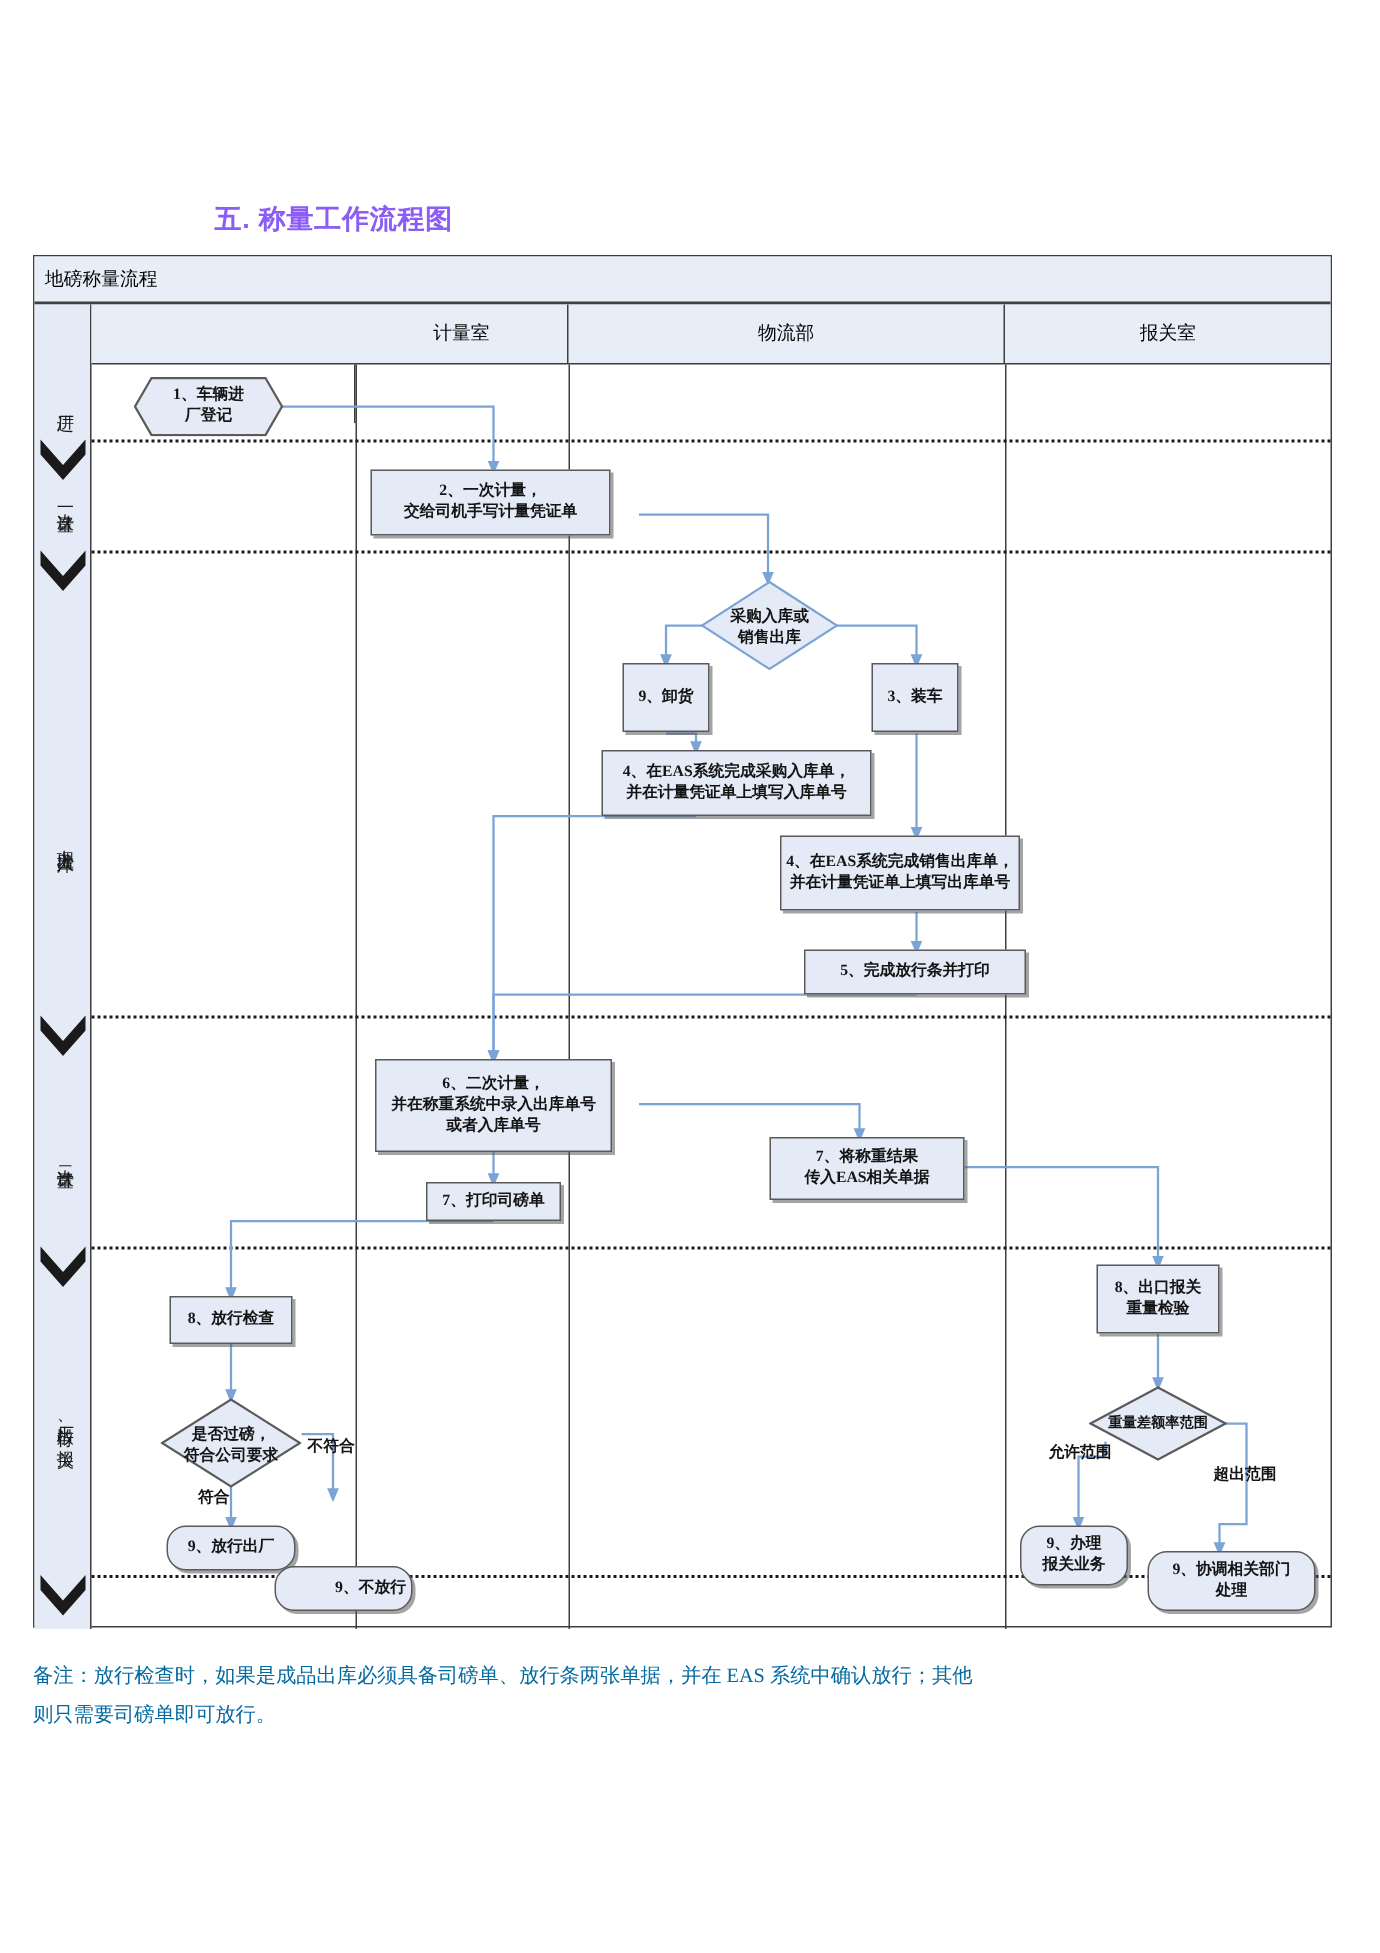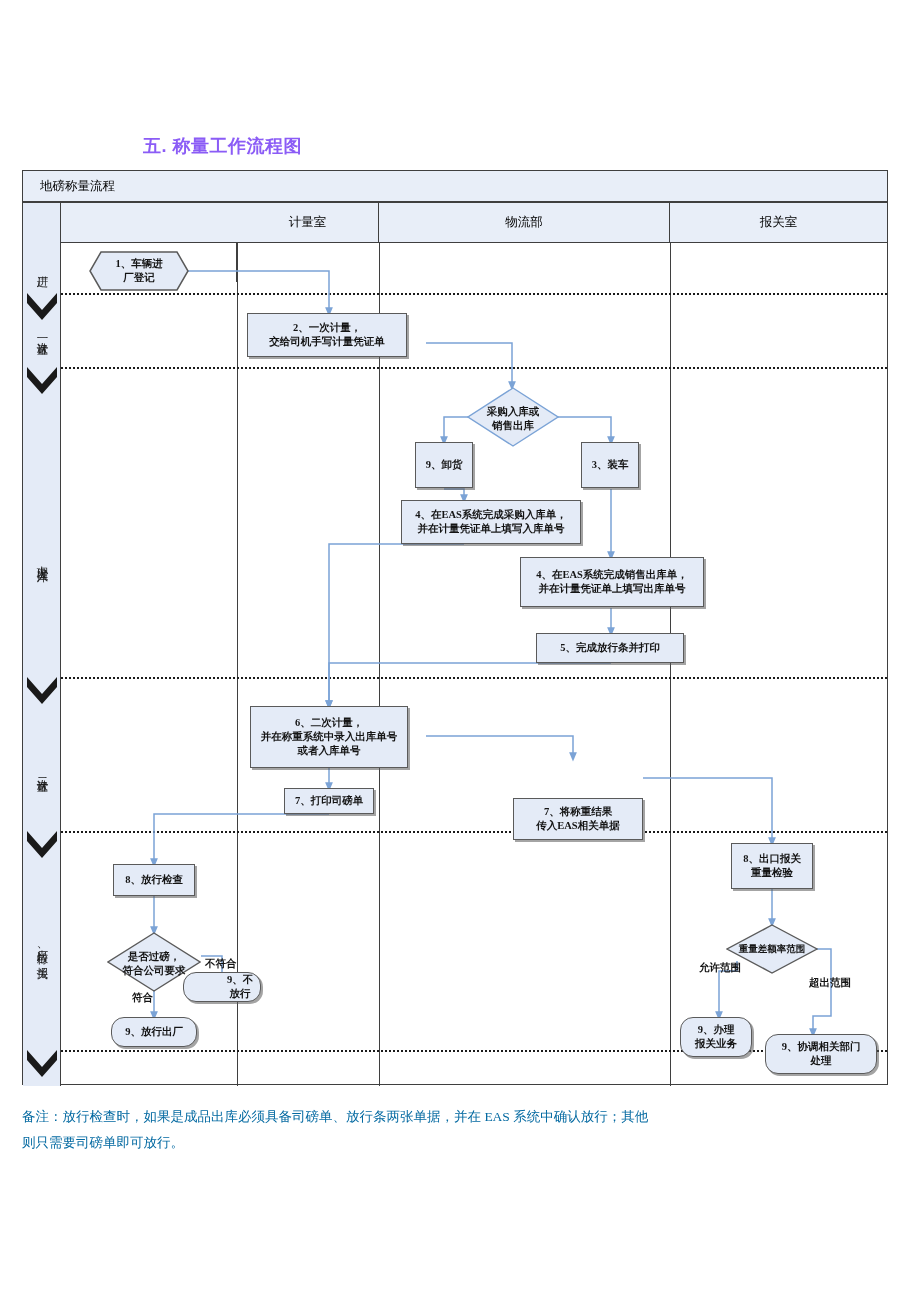--- a/index.html
+++ b/index.html
@@ -35,21 +35,21 @@
   }
 
   #pool-title {
     position: absolute;
     left: 0; top: 0;
     width: 100%; height: 32px;
     background: #e8eef8;
     border-bottom: 2px solid #3f3f3f;
     font-size: 12.5px;
     color: #000;
-    padding-left: 17px;
+    padding-left: 7px;
     display: flex; align-items: center;
   }
 
   
   #phase-band {
     position: absolute;
     left: 0; top: 32px;
     width: 38px; height: 883px;
     background: #e4ebf7;
     border-right: 1.6px solid #3f3f3f;
@@ -262,42 +262,42 @@
     </svg>
     <span style="top:2px;">采购入库或<br>销售出库</span>
   </div>
 
   <div class="node shadowed" style="left:392px;top:271px;width:58px;height:46px;">9、卸货</div>
 
   <div class="node shadowed" style="left:558px;top:271px;width:58px;height:46px;">3、装车</div>
 
   <div class="node shadowed" style="left:378px;top:329px;width:180px;height:44px;">4、在EAS系统完成采购入库单，<br>并在计量凭证单上填写入库单号</div>
 
-  <div class="node shadowed" style="left:497px;top:386px;width:184px;height:50px;">4、在EAS系统完成销售出库单，<br>并在计量凭证单上填写出库单号</div>
+  <div class="node shadowed" style="left:497px;top:386px;width:160px;height:50px;">4、在EAS系统完成销售出库单，<br>并在计量凭证单上填写出库单号</div>
 
   <div class="node shadowed" style="left:513px;top:462px;width:148px;height:30px;">5、完成放行条并打印</div>
 
   <div class="node shadowed" style="left:227px;top:535px;width:158px;height:62px;">6、二次计量，<br>并在称重系统中录入出库单号<br>或者入库单号</div>
 
   <div class="node shadowed" style="left:261px;top:617px;width:90px;height:26px;">7、打印司磅单</div>
 
-  <div class="node shadowed" style="left:490px;top:587px;width:130px;height:42px;margin-top:40px;">7、将称重结果<br>传入EAS相关单据</div>
+  <div class="node shadowed" style="left:490px;top:587px;width:130px;height:42px;">7、将称重结果<br>传入EAS相关单据</div>
 
   <div class="node shadowed" style="left:90px;top:693px;width:82px;height:32px;">8、放行检查</div>
 
   <div class="node node-diamond" style="left:84px;top:761px;width:94px;height:60px;">
     <svg width="94" height="60">
       <polygon points="47,1 93,30 47,59 1,30" fill="#e4ebf7" stroke="#5a5a5a" stroke-width="1.4"></polygon>
     </svg>
     <span style="top:2px;">是否过磅，<br>符合公司要求</span>
   </div>
 
   <div class="node rounded shadowed" style="left:88px;top:846px;width:86px;height:30px;">9、放行出厂</div>
 
-  <div class="node rounded shadowed" style="left:160px;top:801px;width:78px;height:30px;padding-left:39px;">9、不放行</div>
+  <div class="node rounded shadowed" style="left:160px;top:873px;width:92px;height:30px;padding-left:39px;">9、不放行</div>
 
   <div class="node shadowed" style="left:708px;top:672px;width:82px;height:46px;">8、出口报关<br>重量检验</div>
 
   <div class="node node-diamond" style="left:703px;top:753px;width:92px;height:50px;">
     <svg width="92" height="50">
       <polygon points="46,1 91,25 46,49 1,25" fill="#e4ebf7" stroke="#5a5a5a" stroke-width="1.4"></polygon>
     </svg>
     <span style="top:0px;font-size:9.5px;">重量差额率范围</span>
   </div>
 

